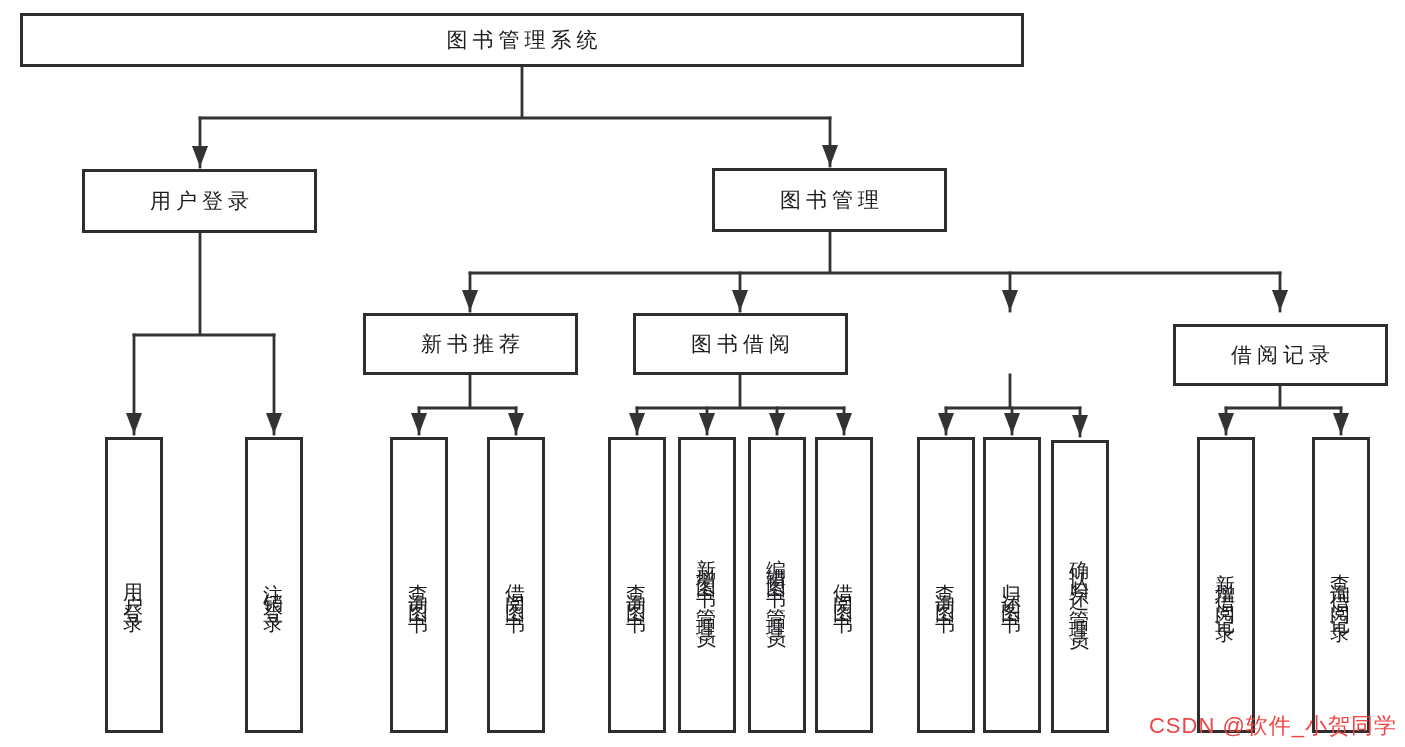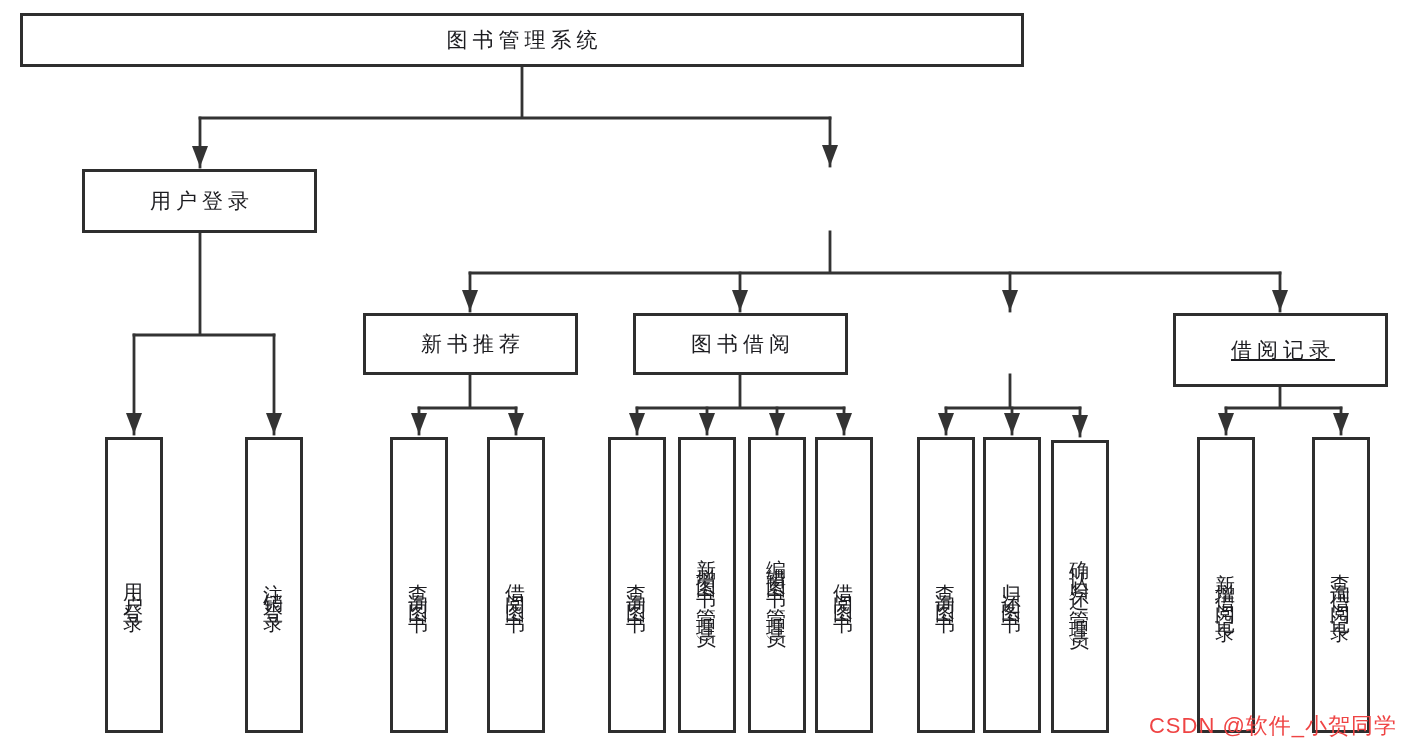--- a/index.html
+++ b/index.html
@@ -89,24 +89,25 @@
     <g>
       <path class="ln" d="M1280,375 V408 M1226,408 H1341"></path>
       <line class="ln" x1="1226" y1="408" x2="1226" y2="434" marker-end="url(#ah)"></line>
       <line class="ln" x1="1341" y1="408" x2="1341" y2="434" marker-end="url(#ah)"></line>
     </g>
   </svg>
 
   <div class="box h" style="left:20px; top:13px; width:1004px; height:54px;">图书管理系统</div>
 
   <div class="box h" style="left:82px; top:169px; width:235px; height:64px;">用户登录</div>
+  <div class="box h" style="left:712px; top:168px; width:235px; height:64px;">图书管理</div>
 
   <div class="box h" style="left:633px; top:313px; width:215px; height:62px;">图书借阅</div>
   <div class="box h" style="left:363px; top:313px; width:215px; height:62px;">新书推荐</div>
-  <div class="box h" style="left:1173px; top:313px; width:215px; height:74px;text-decoration:underline;">借阅记录</div>
+  <div class="box h" style="left:1173px; top:324px; width:215px; height:62px;">借阅记录</div>
 
   <div class="box v" style="left:105px; top:437px; width:58px; height:296px;">用户登录</div>
   <div class="box v" style="left:245px; top:437px; width:58px; height:296px;">注销登录</div>
 
   <div class="box v" style="left:390px; top:437px; width:58px; height:296px;">查询图书</div>
   <div class="box v" style="left:487px; top:437px; width:58px; height:296px;">借阅图书</div>
 
   <div class="box v" style="left:608px; top:437px; width:58px; height:296px;">查询图书</div>
   <div class="box v" style="left:678px; top:437px; width:58px; height:296px;">新增图书（管理员）</div>
   <div class="box v" style="left:748px; top:437px; width:58px; height:296px;">编辑图书（管理员）</div>

